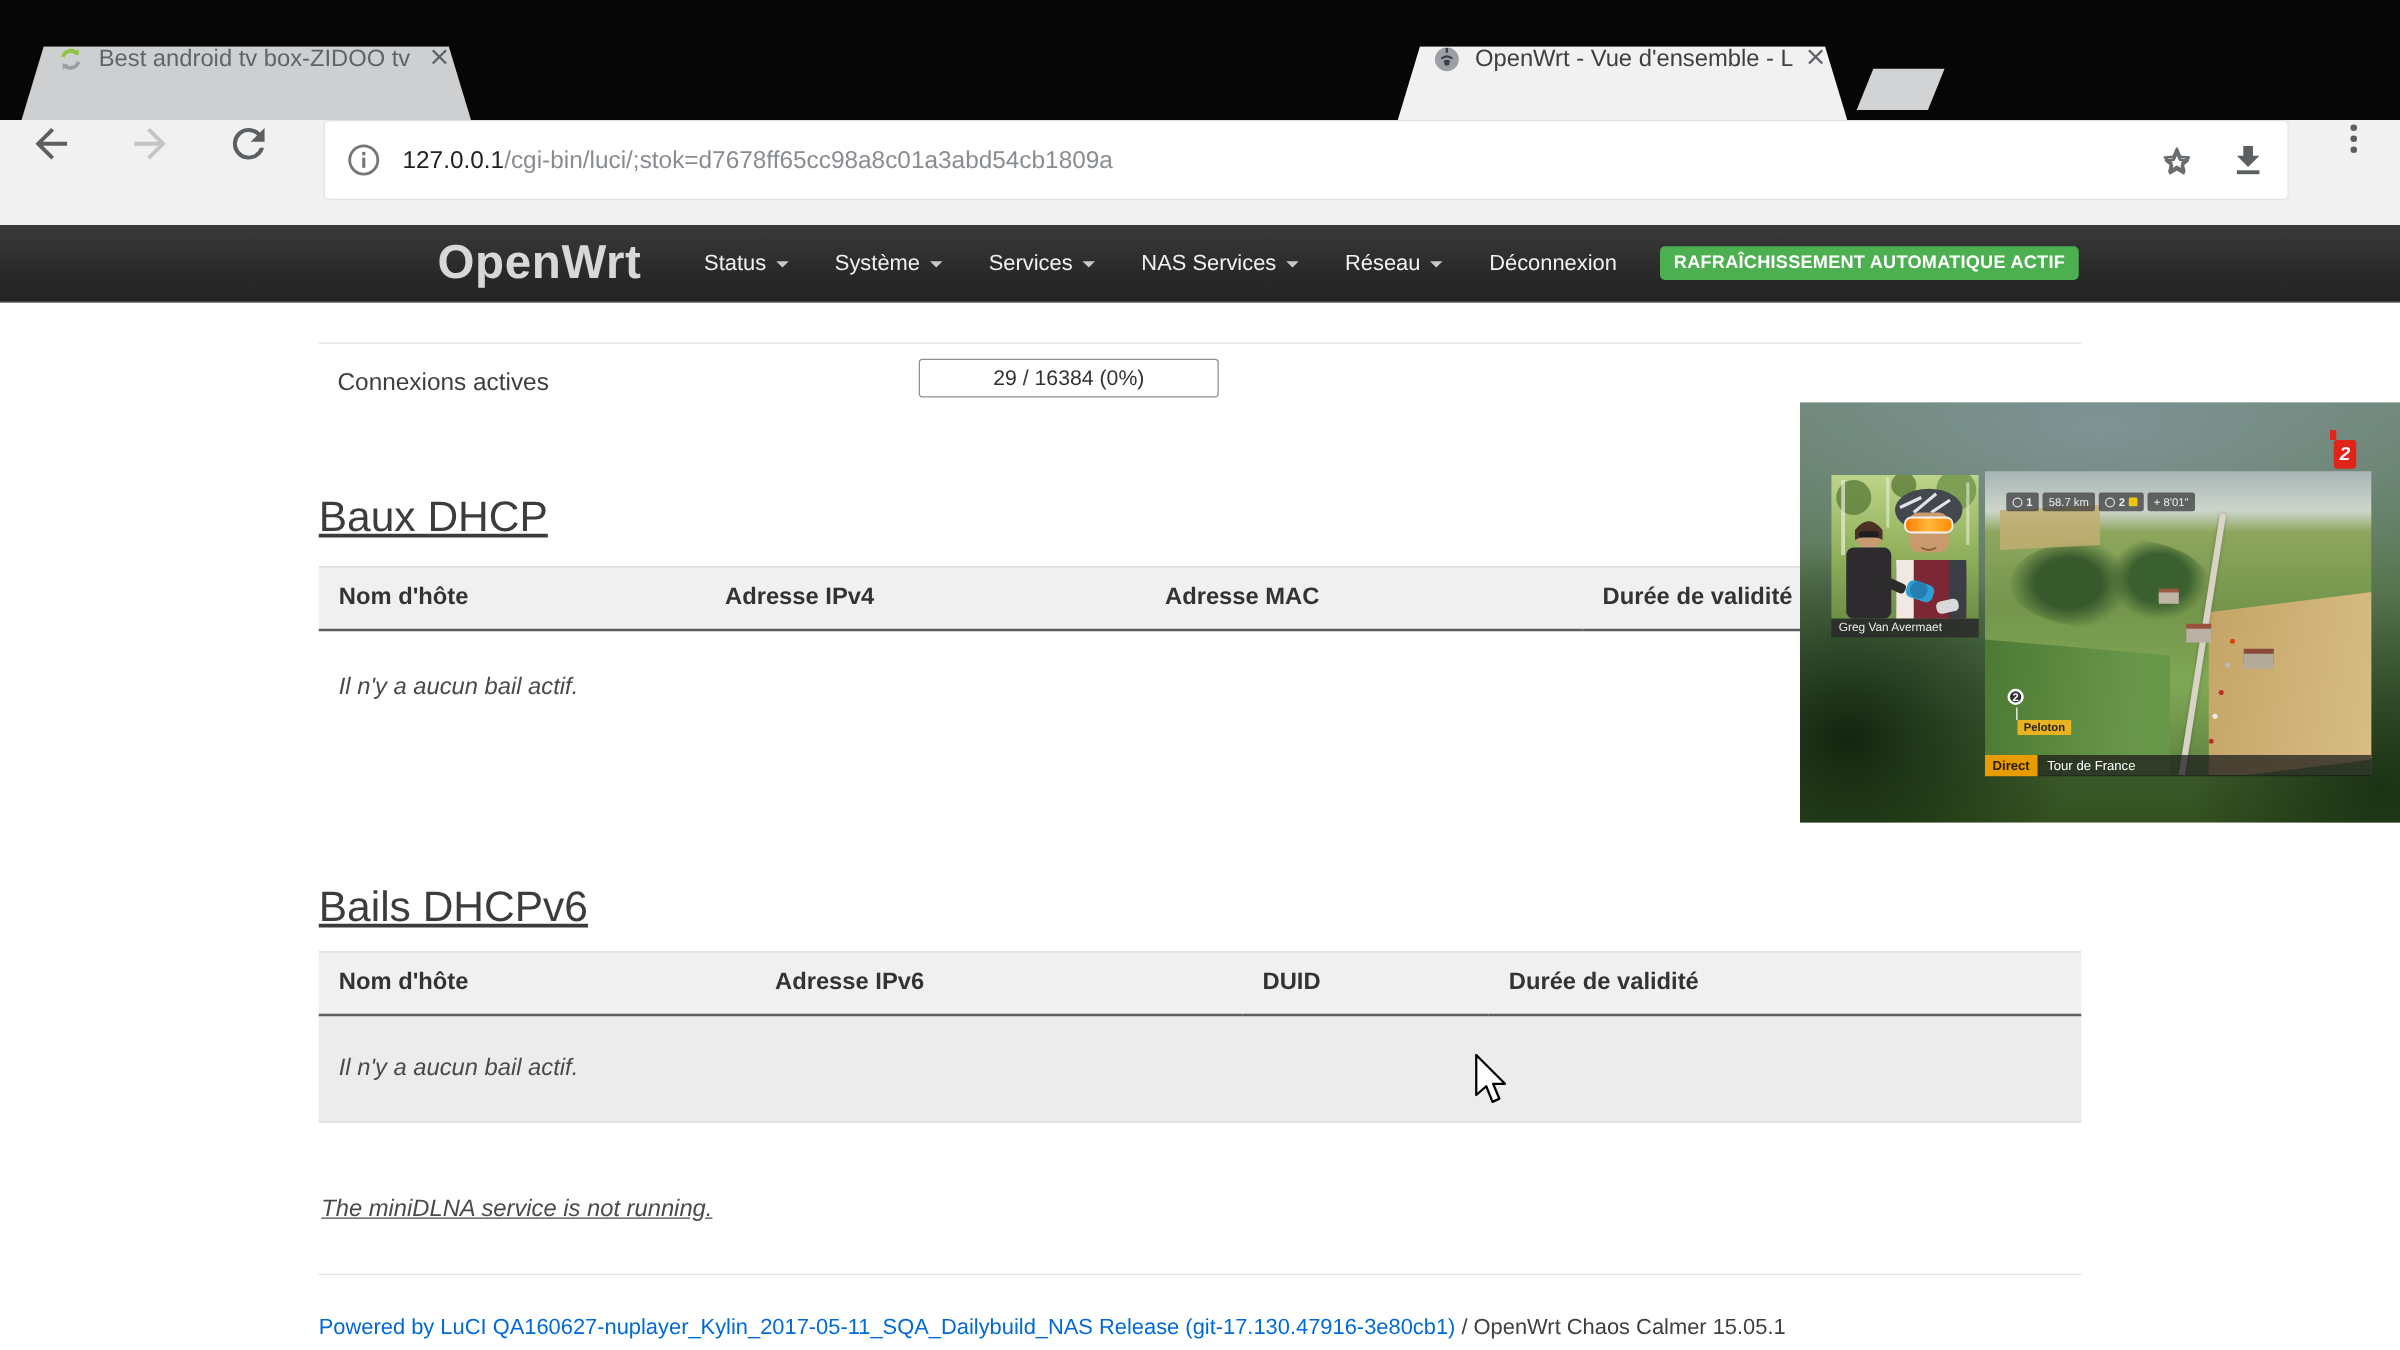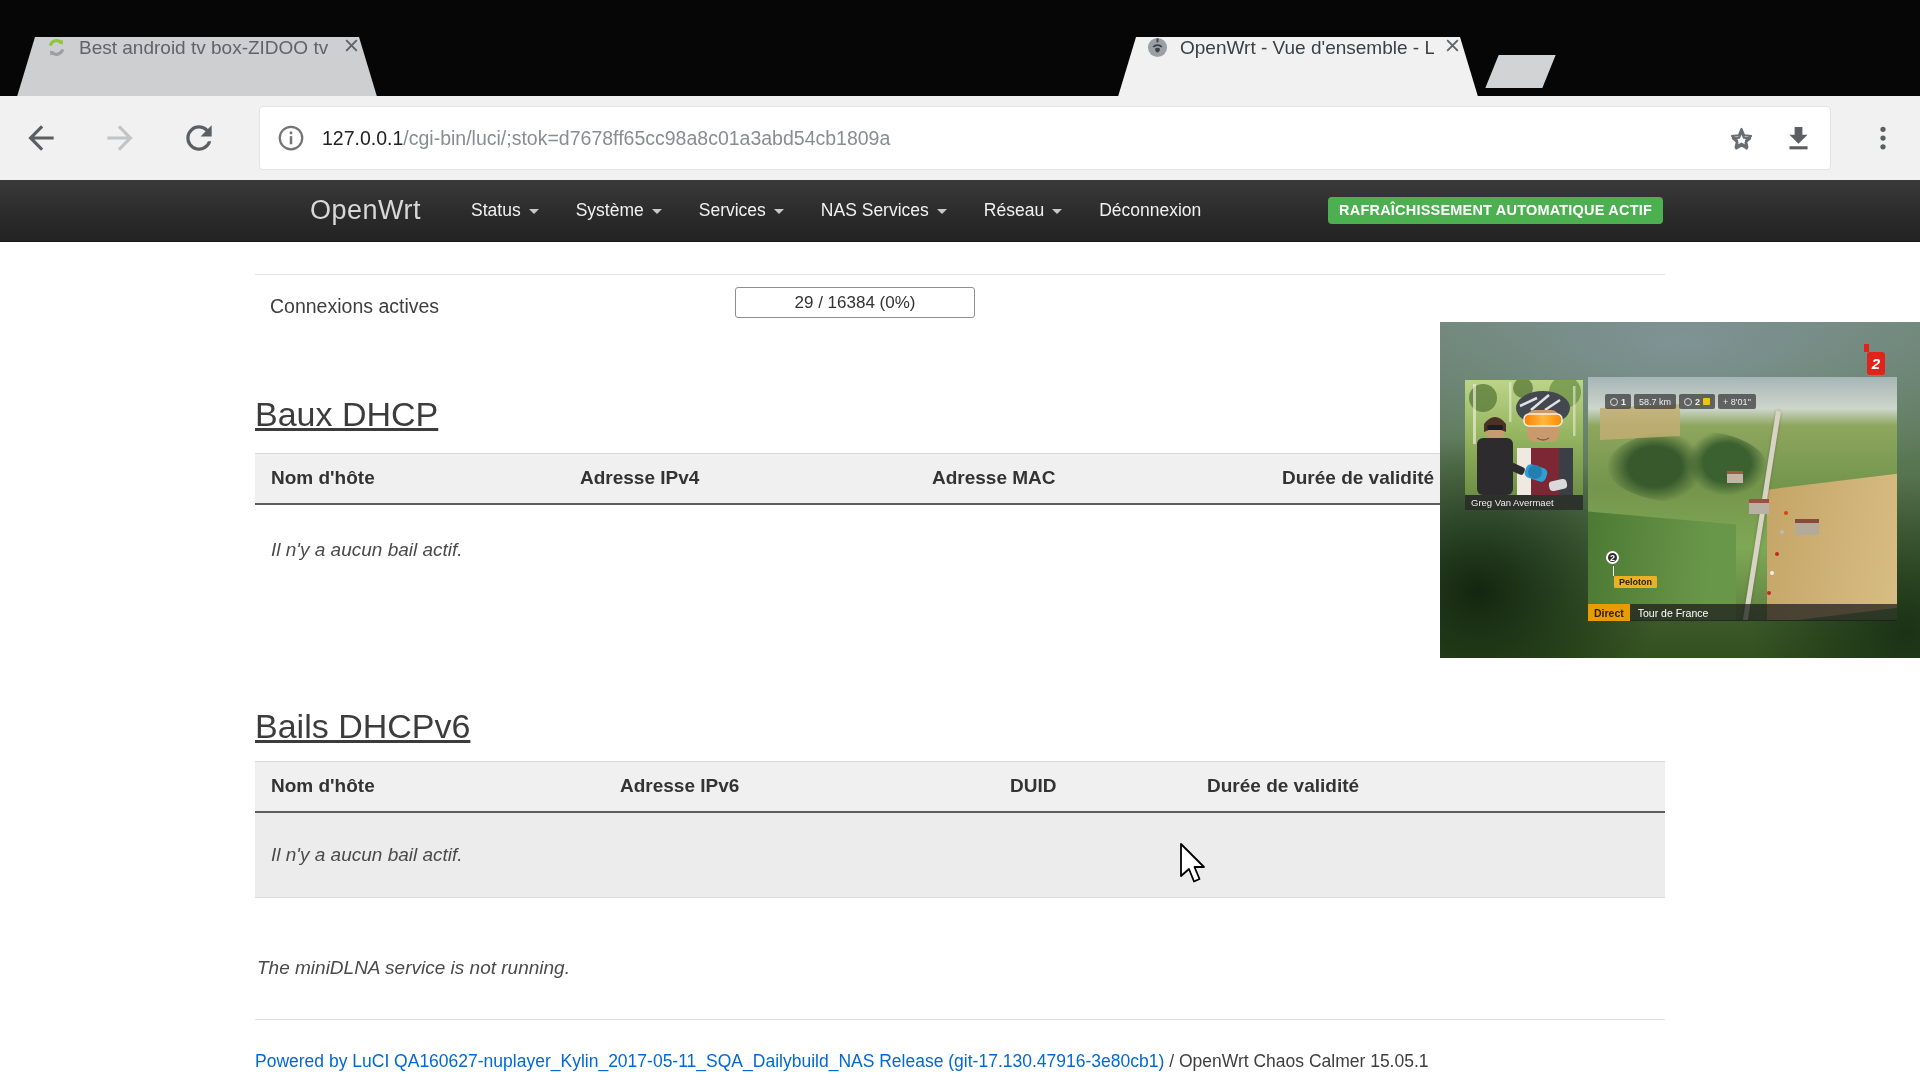--- a/index.html
+++ b/index.html
@@ -13,36 +13,36 @@
          clip-path:polygon(19px 0, calc(100% - 19px) 0, 100% 100%, 0 100%); }
   .tab.active { background:#f1f1f1; color:#3d4043; }
   .tab .favicon { width:21px; height:21px; flex:0 0 21px; margin-right:12px; }
   .tab .title { flex:1; white-space:nowrap; overflow:hidden; }
   .tab .closex { width:17px; height:17px; flex:0 0 17px; margin-left:10px; }
   .newtab-btn { position:absolute; left:1492px; top:55px; width:57px; height:33px;
                 background:#d2d3d4; transform:skewX(-22deg); }
 
   
   .toolbar { position:absolute; left:0; top:96px; width:1920px; height:84px; background:#f1f1f1;
-             display:flex; align-items:center; padding:0 22px;gap:15px; }
+             display:flex; align-items:flex-start; padding:0 22px;gap:15px; }
   .tool-icon { width:38px; height:38px; margin-right:26px; flex:0 0 38px; }
   .omnibox { flex:1; height:64px; background:#fff; border:1px solid #e4e4e4; border-radius:4px;
              display:flex; align-items:center; padding:0 16px; min-width:0; }
   .omnibox .info-ic { width:30px; height:30px; flex:0 0 30px; margin-right:16px; }
   .url { font-size:19.5px; white-space:nowrap; overflow:hidden; flex:1; }
   .url .host { color:#202124; }
   .url .rest { color:#898d91; }
   .omni-action { width:31px; height:31px; flex:0 0 31px; margin-left:26px; }
   .menu-btn { width:30px; height:30px; flex:0 0 30px; margin-left:22px; }
 
   
   .navbar { position:absolute; left:0; top:180px; width:1920px; height:62px;
             background:linear-gradient(180deg,#3a3a3a 0%,#2a2a2a 60%,#232323 100%);
             border-bottom:1px solid #161616; display:flex; align-items:center; padding-left:310px; }
-  .brand { font-size:27px; font-weight:400; color:#d8d8d8; letter-spacing:.5px; margin-right:50px; }
+  .brand { font-size:38px; font-weight:700; color:#d8d8d8; letter-spacing:.5px; margin-right:50px;margin-left:40px; }
   .nav-item { color:#f1f1f1; font-size:17.5px; margin-right:37px; display:flex; align-items:center; cursor:pointer; }
   .nav-item .caret { display:inline-block; width:0; height:0; border-left:5px solid transparent;
                      border-right:5px solid transparent; border-top:5px solid #c9c9c9; margin-left:8px; margin-top:2px; }
   .refresh-badge { position:absolute; right:257px; top:17px; height:27px; line-height:27px;
                    padding:0 11px; background:var(--accent_green,#4caf50); color:#fff;
                    font-size:14.5px; font-weight:bold; border-radius:4px; letter-spacing:.2px; }
 
   
   .content { position:absolute; left:0; top:243px; width:1920px; height:837px; background:#fff; }
   .inner { position:absolute; left:255px; top:0; width:1410px; height:837px; }
@@ -56,21 +56,21 @@
   .t-dhcp-h2 { top:152px; } .t-dhcp6-h2 { top:464px; } .t-dlna-h2 { top:662px; }
   table.luci { position:absolute; left:0; width:1410px; border-collapse:collapse; table-layout:fixed; }
   .tbl-dhcp { top:210px; } .tbl-dhcp6 { top:518px; }
   table.luci th { background:#f0f0f0; height:50px; text-align:left; padding-left:16px;
                   font-size:19px; font-weight:bold; color:#333;
                   border-top:1px solid #d8d8d8; border-bottom:2px solid #5d5d5d; }
   .tbl-dhcp6 th { height:54px; }
   td.empty-row { height:86px; background:#ececec; border-bottom:1px solid #d8d8d8;
                  font-style:italic; font-size:19px; color:#4a4a4a; padding-left:16px; }
   .empty-msg { position:absolute; left:16px; top:296px; font-style:italic; font-size:19px; color:#4a4a4a; }
-  .dlna-msg { position:absolute; left:2px; top:714px; font-style:italic; font-size:19px; color:#4a4a4a; }
+  .dlna-msg { position:absolute; left:2px; top:714px; font-style:italic; font-size:19px; color:#4a4a4a;text-decoration:underline; }
   .footer { position:absolute; left:0; top:808px; font-size:17.5px; white-space:nowrap; }
   .footer a { color:var(--link_blue,#0069d6); text-decoration:none; }
   .footer .plain { color:#3e3e3e; }
 
   
   .pip { position:absolute; left:1440px; top:322px; width:480px; height:336px; overflow:hidden;
          background:
            radial-gradient(ellipse 280px 240px at 8% 80%, rgba(14,32,12,.9) 0%, rgba(14,32,12,0) 65%),
            radial-gradient(ellipse 260px 260px at 97% 92%, rgba(22,44,18,.85) 0%, rgba(22,44,18,0) 60%),
            radial-gradient(ellipse 500px 200px at 50% 6%, rgba(130,150,155,.85) 0%, rgba(130,150,155,0) 75%),

